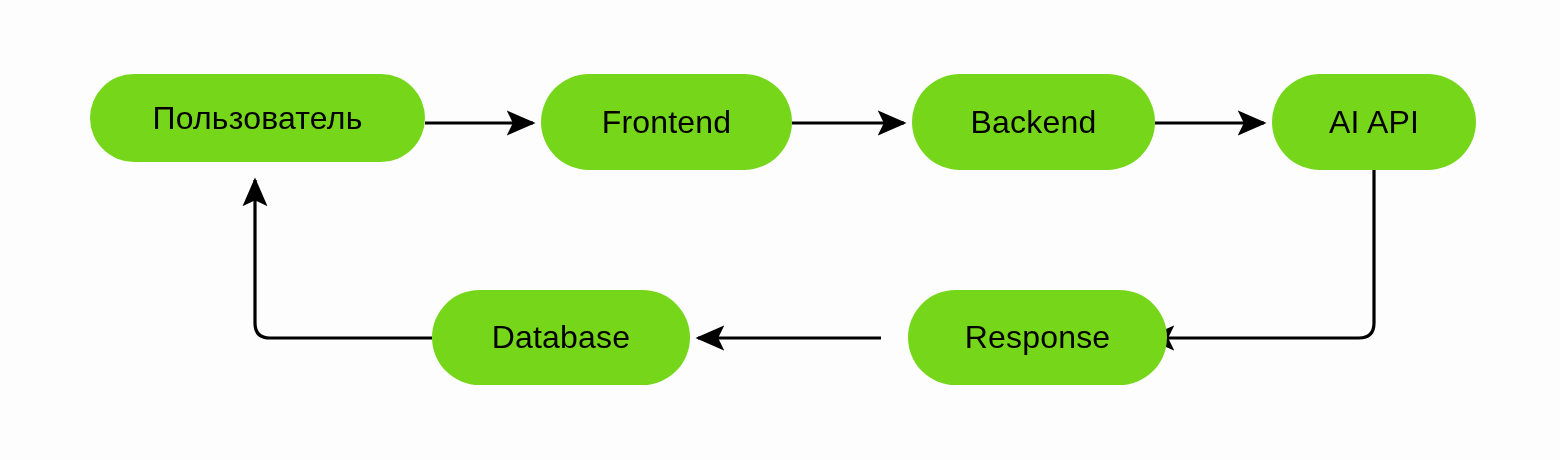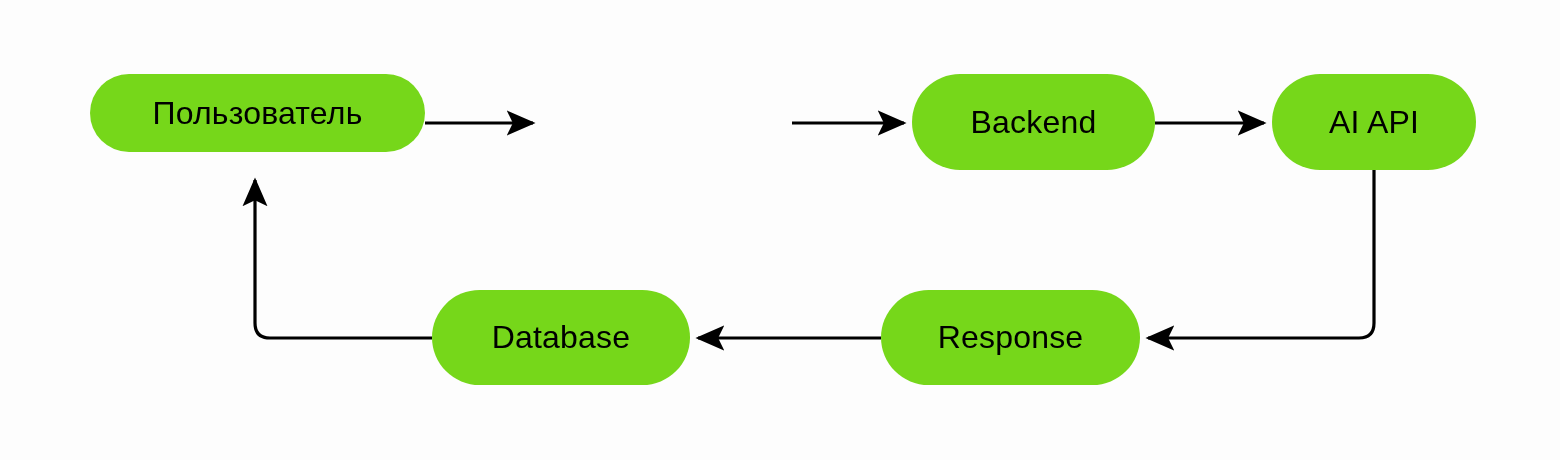--- a/index.html
+++ b/index.html
@@ -70,34 +70,37 @@
 
     <g>
       <path d="M 881 338 L 698 338" stroke="#000000" stroke-width="3.2" fill="none" marker-end="url(#arrowhead)"></path>
     </g>
 
     <g>
       <path d="M 432 338 L 270 338 Q 255 338 255 323 L 255 180" stroke="#000000" stroke-width="3.2" fill="none" marker-end="url(#arrowhead)"></path>
     </g>
   </svg>
 
-  <div class="node" style="left:90px; top:74px; width:335px; height:78px; background:#76d71a;">
+  <div class="node" style="left:90px; top:74px; width:335px; height:88px; background:#76d71a;">
     <span class="node-label">Пользователь</span>
   </div>
 
+  <div class="node" style="left:541px; top:74px; width:251px; height:96px; background:#76d71a;">
+    <span class="node-label">Frontend</span>
+  </div>
 
   <div class="node" style="left:1272px; top:74px; width:204px; height:96px; background:#76d71a;">
     <span class="node-label">AI API</span>
   </div>
 
   <div class="node" style="left:912px; top:74px; width:243px; height:96px; background:#76d71a;">
     <span class="node-label">Backend</span>
   </div>
 
   <div class="node" style="left:432px; top:290px; width:258px; height:95px; background:#76d71a;">
     <span class="node-label">Database</span>
   </div>
 
-  <div class="node" style="left:881px; top:290px; width:259px; height:95px; background:#76d71a;">
+  <div class="node" style="left:908px; top:290px; width:259px; height:95px; background:#76d71a;">
     <span class="node-label">Response</span>
   </div>
 
 </div>
 
 </body></html>

